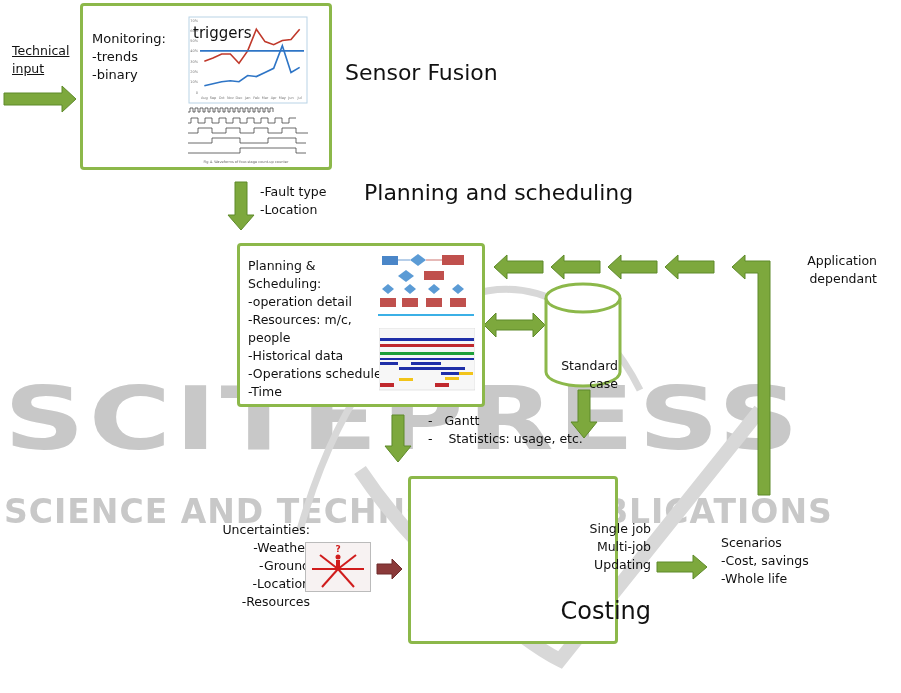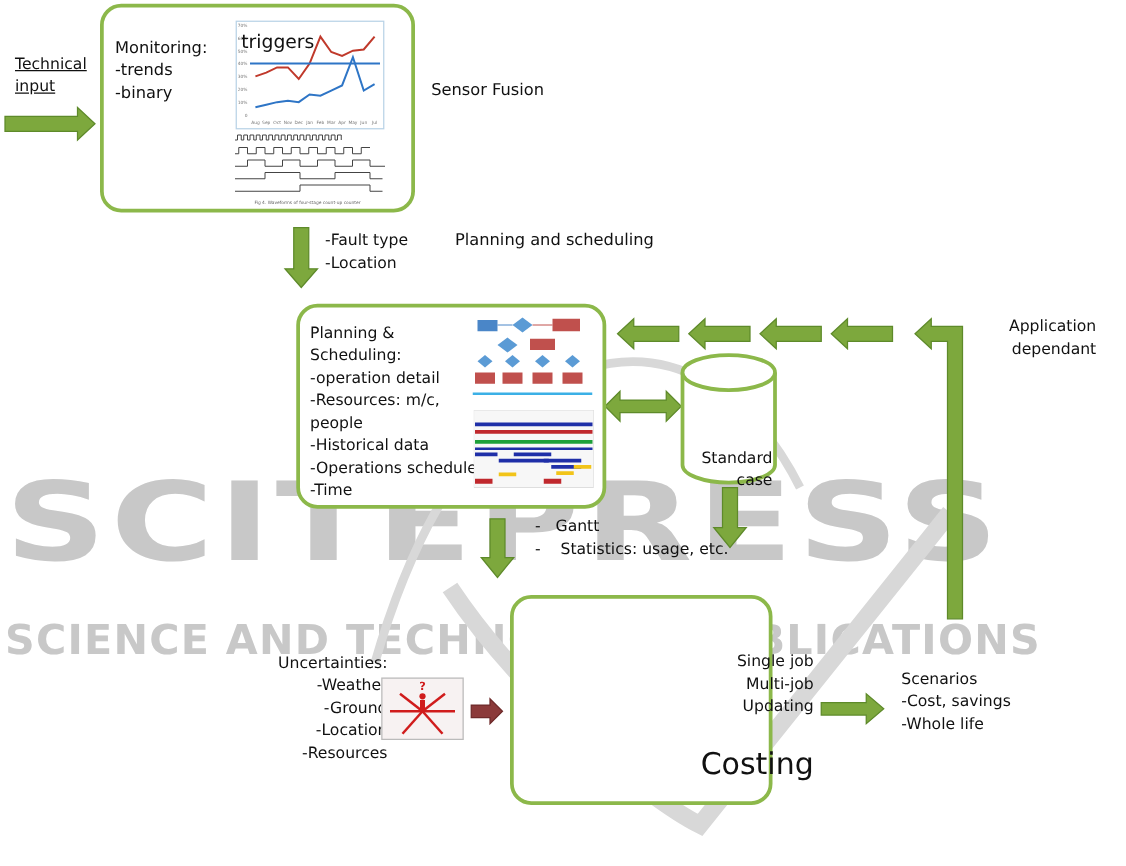--- a/index.html
+++ b/index.html
@@ -1,21 +1,21 @@
 <!DOCTYPE html>
 <html><head>
 <meta charset="utf-8">
 <style>
   html, body { margin:0; padding:0; }
   body { width:901px; height:693px; background:#ffffff; position:relative; overflow:hidden;
          font-family: "DejaVu Sans", "Liberation Sans", sans-serif; color:#111; }
   .abs { position:absolute; }
   .txt { font-size:12.5px; line-height:18px; white-space:pre; color:#111; }
-  .big { font-size:13px; line-height:26px;text-align:center; }
-  .box { border:3px solid #8cb84a; border-radius:17px; background:#fff; box-sizing:border-box; }
+  .big { font-size:22px; line-height:26px;text-align:center; }
+  .box { border:3px solid #8cb84a; border-radius:4px; background:#fff; box-sizing:border-box; }
   .wm { position:absolute; color:#c8c8c8; font-family:"DejaVu Sans", sans-serif; font-weight:bold; white-space:pre; }
   svg.layer { position:absolute; left:0; top:0; }
   .center { text-align:right; }
 </style>
 </head>
 <body>
 
 <div class="wm" style="left:4px; top:368px; font-size:112px; letter-spacing:4px; transform:scaleY(0.78); transform-origin:top left;">SCITEPRESS</div>
 <div class="wm" style="left:4px; top:492px; font-size:33px; letter-spacing:1px;">SCIENCE AND TECHNOLOGY PUBLICATIONS</div>
 

